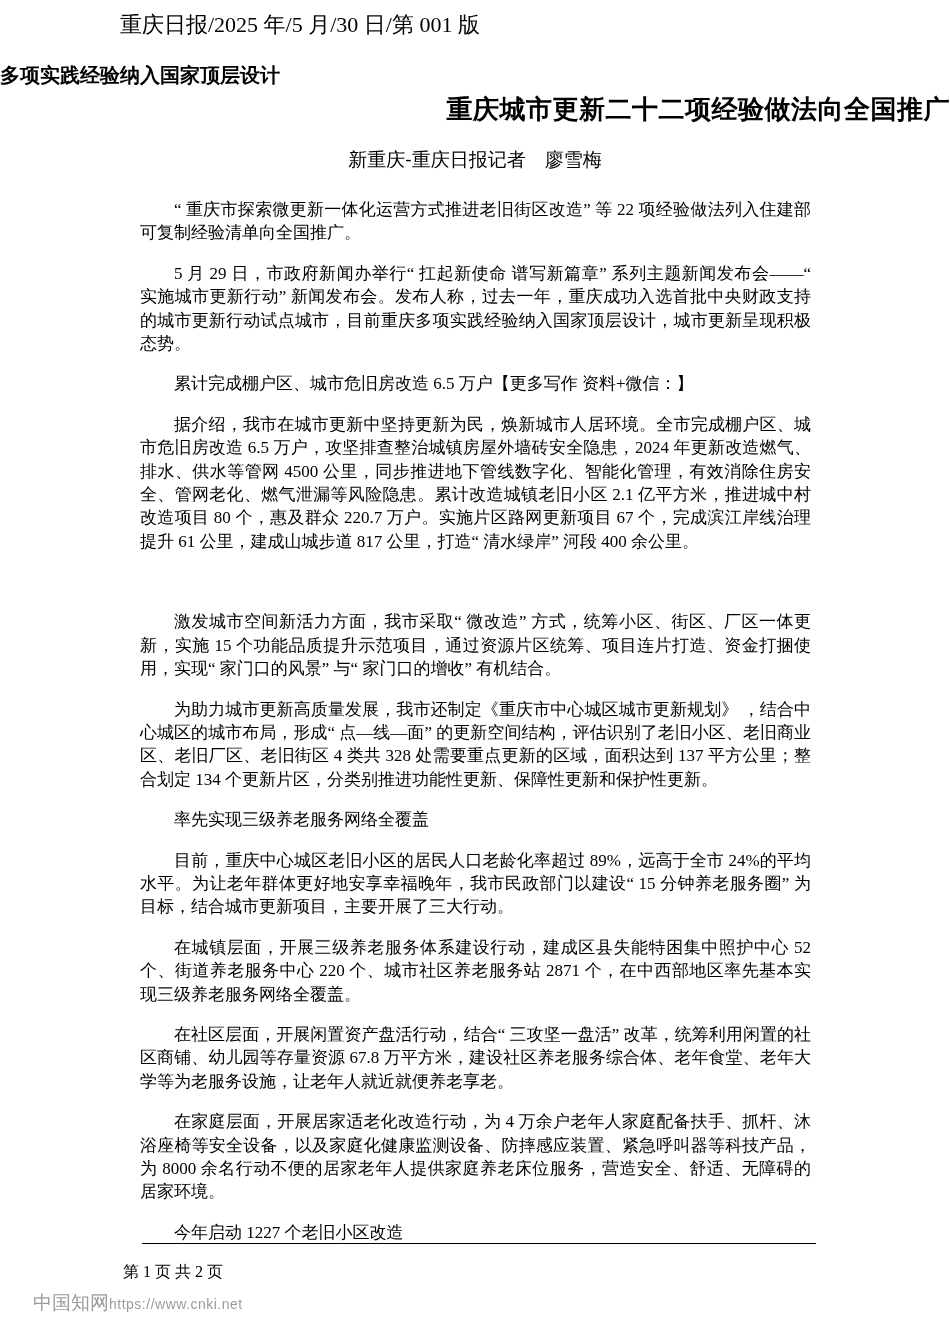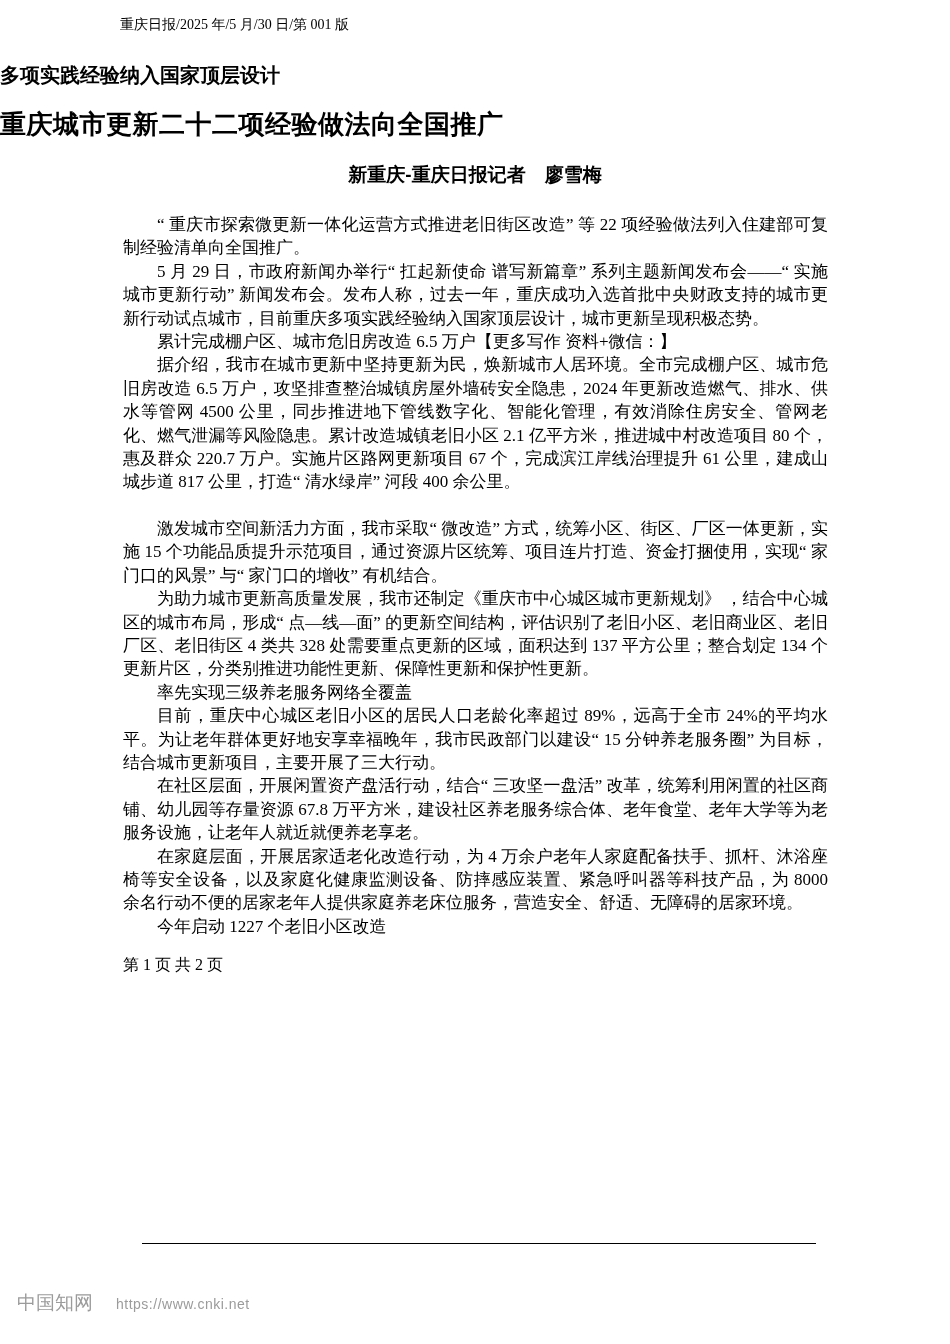--- a/index.html
+++ b/index.html
@@ -11,57 +11,57 @@
     position: relative;
     width: 950px;
     height: 1344px;
     background: #ffffff;
     overflow: hidden;
     color: #000000;
     font-family: "Liberation Serif", "DejaVu Serif", serif;
   }
   .src-header {
     margin: 14px 0 0 120px;
-    font-size: 14px;
+    font-size: 22px;
     line-height: 22px;
     white-space: nowrap;
   }
   .kicker {
     margin-top: 27px;
     text-align: left;
     font-family: "Liberation Sans", "DejaVu Sans", sans-serif;
     font-weight: bold;
     font-size: 20px;
     line-height: 24px;
   }
   .title {
-    margin-top: 20px;
-    text-align: left;
+    margin-top: 5px;
+    text-align: right;
     font-family: "Liberation Sans", "DejaVu Sans", sans-serif;
     font-weight: bold;
     font-size: 26px;
     line-height: 34px;
     letter-spacing: 0.5px;
   }
   .byline {
     margin-top: 21px;
     text-align: center;
     font-family: "Liberation Sans", "DejaVu Sans", sans-serif;
-    font-weight: bold;
+    font-weight: normal;
     font-size: 19px;
     line-height: 25px;
   }
   .article {
     margin: 26px 122px 0 123px;
     font-size: 17px;
     line-height: 23.4px;
     text-align: justify;
   }
   .article .blk {
-    margin: 0;
+    margin: 17px;
     text-indent: 2em;
   }
   .article .blk.spacer {
     height: 23px;
     text-indent: 0;
   }
   .page-indicator {
     margin: 16px 140px 0 123px;
     text-align: left;
     font-size: 16px;
@@ -69,25 +69,24 @@
   }
   .footer-divider {
     position: absolute;
     left: 142px;
     top: 1243px;
     width: 674px;
     border-top: 1.5px solid #000000;
   }
   .cnki-footer {
     position: absolute;
-    left: 17px;
+    left: 33px;
     top: 1291px;
     display: flex;
     align-items: baseline;
-    gap: 23px;
   }
   .cnki-brand {
     font-size: 19px;
     line-height: 24px;
   }
   .cnki-url {
     font-family: "Liberation Sans", "DejaVu Sans", sans-serif;
     font-size: 14px;
     line-height: 24px;
     letter-spacing: 0.5px;
@@ -109,20 +108,21 @@
   <main class="article">
       <p class="blk p">“ 重庆市探索微更新一体化运营方式推进老旧街区改造” 等 22 项经验做法列入住建部可复制经验清单向全国推广。</p>
       <p class="blk p">5 月 29 日，市政府新闻办举行“ 扛起新使命 谱写新篇章” 系列主题新闻发布会——“ 实施城市更新行动” 新闻发布会。发布人称，过去一年，重庆成功入选首批中央财政支持的城市更新行动试点城市，目前重庆多项实践经验纳入国家顶层设计，城市更新呈现积极态势。</p>
       <p class="blk subhead">累计完成棚户区、城市危旧房改造 6.5 万户【更多写作 资料+微信：】</p>
       <p class="blk p">据介绍，我市在城市更新中坚持更新为民，焕新城市人居环境。全市完成棚户区、城市危旧房改造 6.5 万户，攻坚排查整治城镇房屋外墙砖安全隐患，2024 年更新改造燃气、排水、供水等管网 4500 公里，同步推进地下管线数字化、智能化管理，有效消除住房安全、管网老化、燃气泄漏等风险隐患。累计改造城镇老旧小区 2.1 亿平方米，推进城中村改造项目 80 个，惠及群众 220.7 万户。实施片区路网更新项目 67 个，完成滨江岸线治理提升 61 公里，建成山城步道 817 公里，打造“ 清水绿岸” 河段 400 余公里。</p>
       <p class="blk spacer"></p>
       <p class="blk p">激发城市空间新活力方面，我市采取“ 微改造” 方式，统筹小区、街区、厂区一体更新，实施 15 个功能品质提升示范项目，通过资源片区统筹、项目连片打造、资金打捆使用，实现“ 家门口的风景” 与“ 家门口的增收” 有机结合。</p>
       <p class="blk p">为助力城市更新高质量发展，我市还制定《重庆市中心城区城市更新规划》 ，结合中心城区的城市布局，形成“ 点—线—面” 的更新空间结构，评估识别了老旧小区、老旧商业区、老旧厂区、老旧街区 4 类共 328 处需要重点更新的区域，面积达到 137 平方公里；整合划定 134 个更新片区，分类别推进功能性更新、保障性更新和保护性更新。</p>
       <p class="blk subhead">率先实现三级养老服务网络全覆盖</p>
       <p class="blk p">目前，重庆中心城区老旧小区的居民人口老龄化率超过 89%，远高于全市 24%的平均水平。为让老年群体更好地安享幸福晚年，我市民政部门以建设“ 15 分钟养老服务圈” 为目标，结合城市更新项目，主要开展了三大行动。</p>
+      <p class="blk p">在城镇层面，开展三级养老服务体系建设行动，建成区县失能特困集中照护中心 52 个、街道养老服务中心 220 个、城市社区养老服务站 2871 个，在中西部地区率先基本实现三级养老服务网络全覆盖。</p>
       <p class="blk p">在社区层面，开展闲置资产盘活行动，结合“ 三攻坚一盘活” 改革，统筹利用闲置的社区商铺、幼儿园等存量资源 67.8 万平方米，建设社区养老服务综合体、老年食堂、老年大学等为老服务设施，让老年人就近就便养老享老。</p>
       <p class="blk p">在家庭层面，开展居家适老化改造行动，为 4 万余户老年人家庭配备扶手、抓杆、沐浴座椅等安全设备，以及家庭化健康监测设备、防摔感应装置、紧急呼叫器等科技产品，为 8000 余名行动不便的居家老年人提供家庭养老床位服务，营造安全、舒适、无障碍的居家环境。</p>
       <p class="blk subhead">今年启动 1227 个老旧小区改造</p>
     </main>
 
   <div class="page-indicator">第 1 页 共 2 页</div>
 
   <div class="footer-divider"></div>
 
   <div class="cnki-footer">

